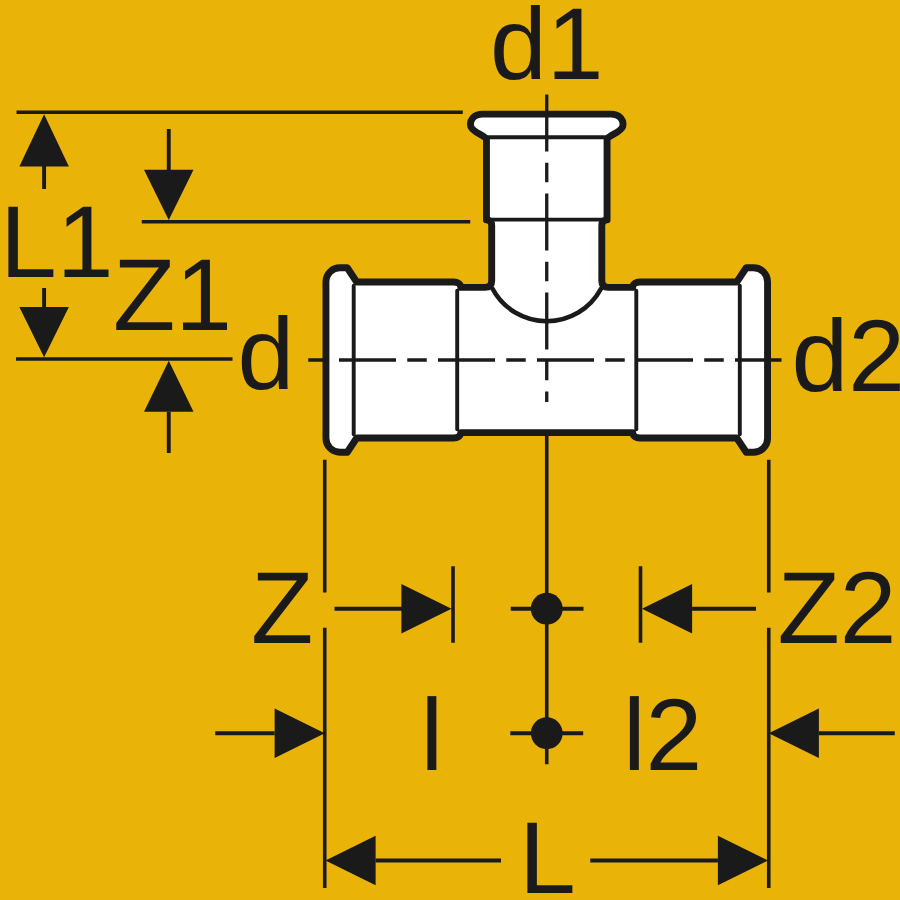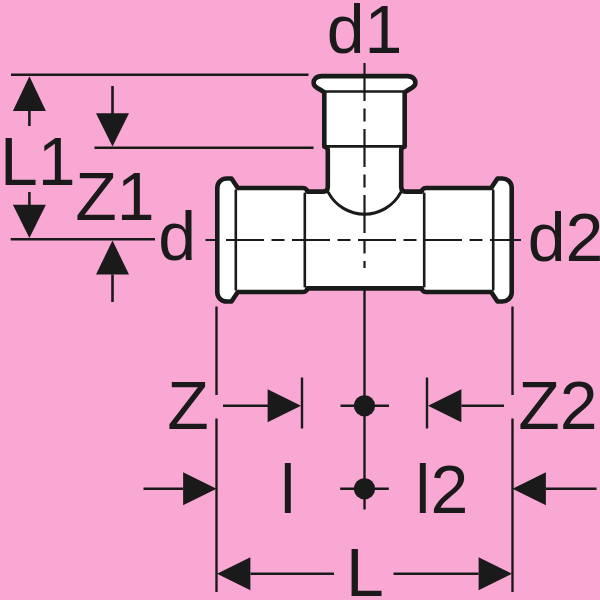--- a/index.html
+++ b/index.html
@@ -7,21 +7,21 @@
     padding: 0;
     background: #ffffff;
     width: 600px;
     height: 600px;
     overflow: hidden;
   }
   .drawing-stage {
     position: relative;
     width: 600px;
     height: 600px;
-    background: #f9a8d4;
+    background: #eab308;
   }
   svg {
     display: block;
   }
   .dim-label {
     font-family: "Liberation Sans", "DejaVu Sans", sans-serif;
     font-size: 68px;
     fill: #1a1a1a;
   }
 </style>

